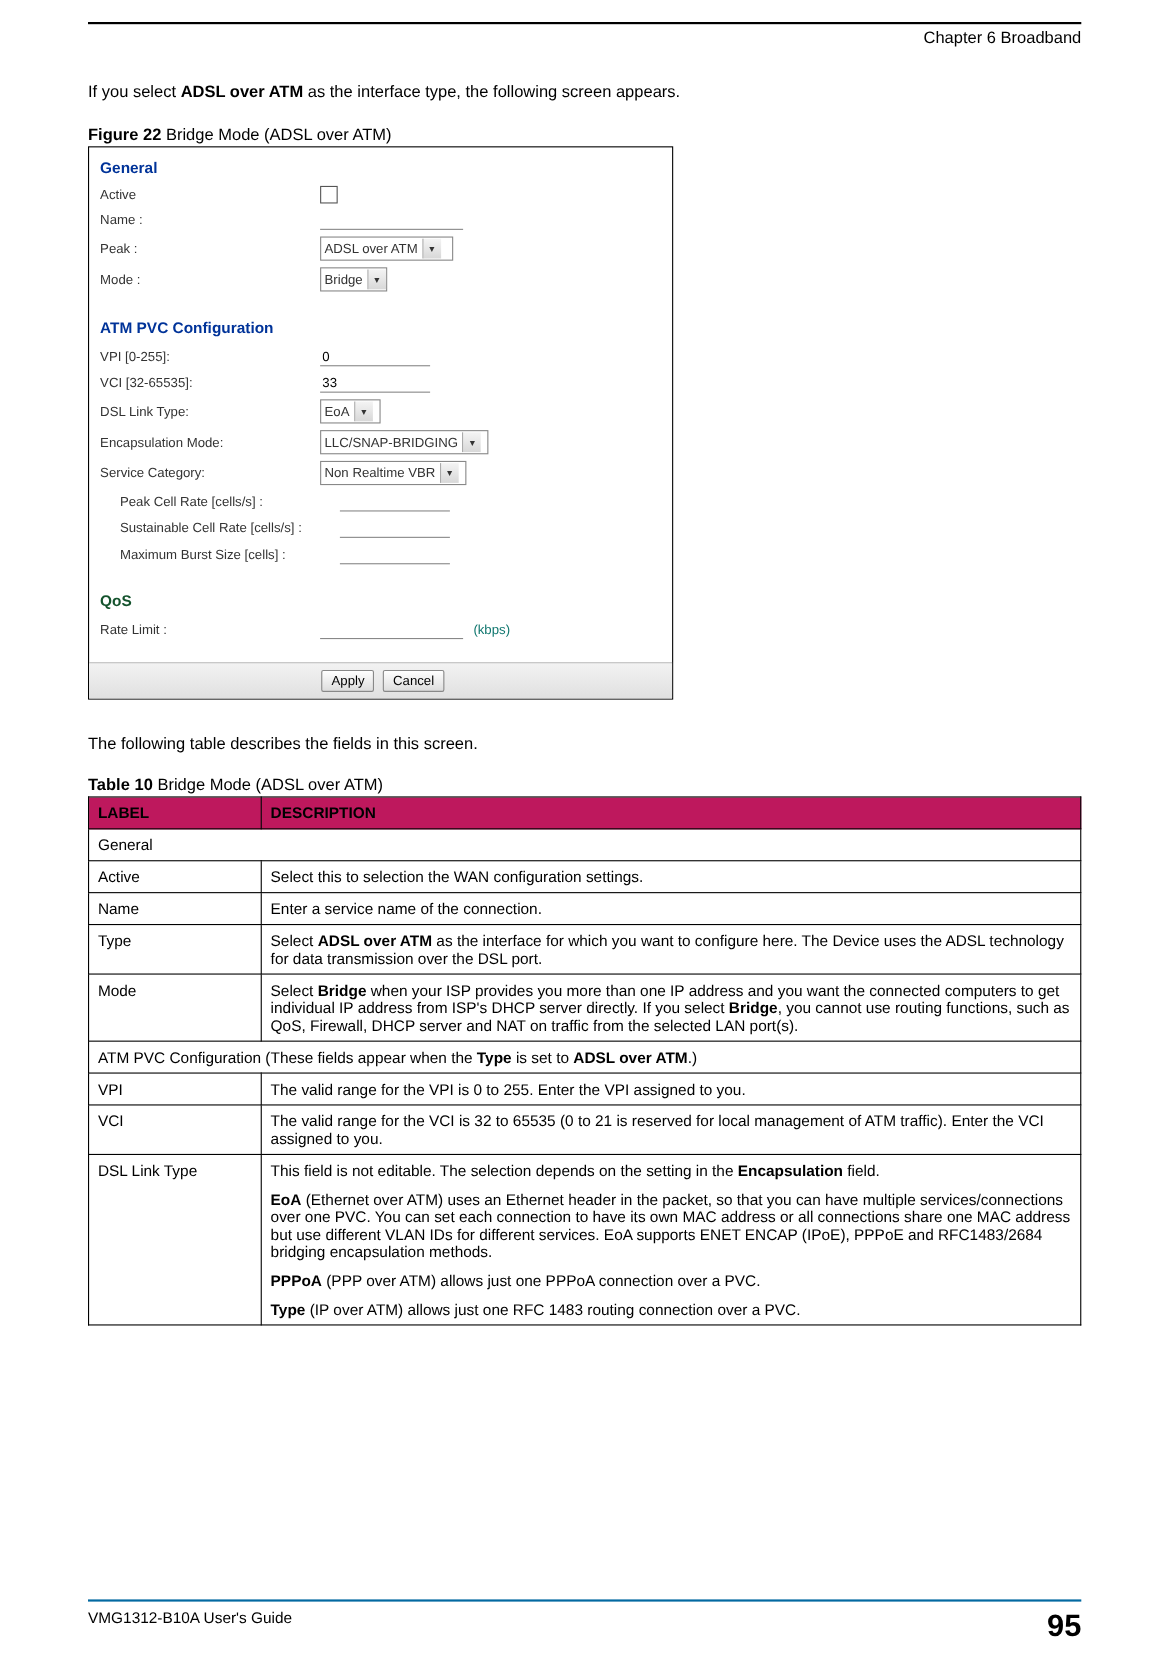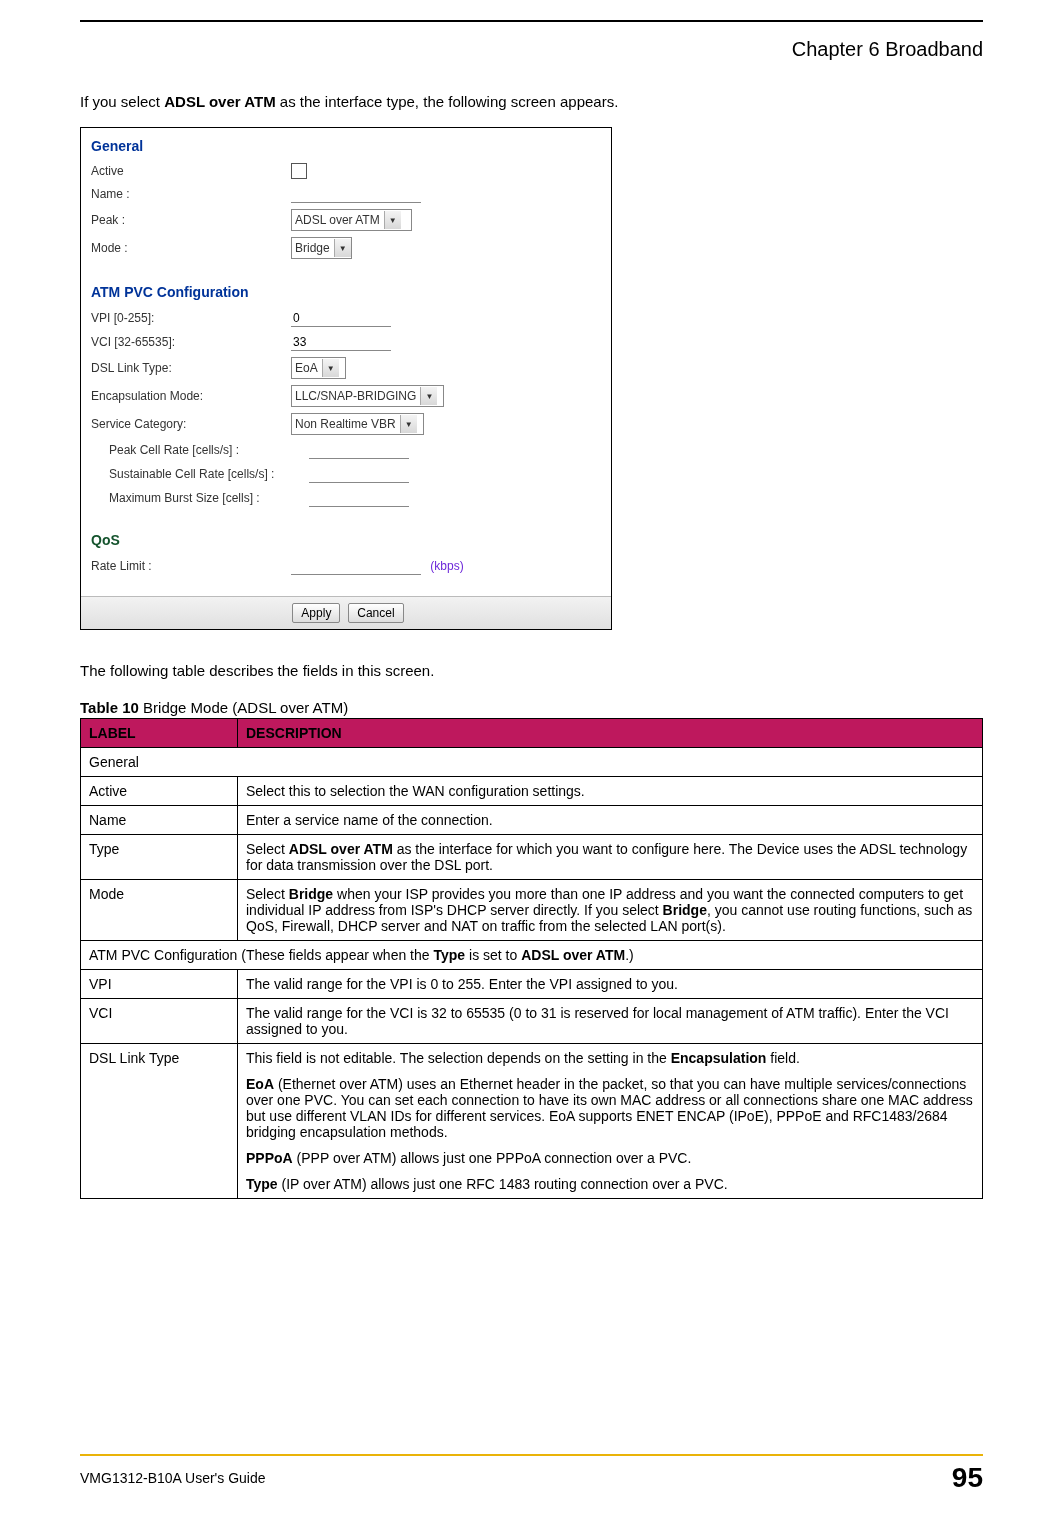--- a/index.html
+++ b/index.html
@@ -13,23 +13,23 @@
   .page {
     width: 1063px;
     height: 1524px;
     box-sizing: border-box;
     padding: 20px 80px 30px 80px;
     position: relative;
   }
   .header-bar {
     border-top: 2px solid #000;
     margin-top: 0;
-    padding-top: 16px;
+    padding-top: 4px;
     text-align: right;
-    font-size: 20px;
+    font-size: 15px;
   }
   .body-text {
     margin-top: 30px;
     font-size: 15px;
     line-height: 1.4;
   }
   .figure-caption {
     margin-top: 20px;
     font-size: 15px;
   }
@@ -99,21 +99,21 @@
     border-left: 1px solid #aaa;
     display: flex;
     align-items: center;
     justify-content: center;
     background: linear-gradient(#f4f4f4, #d8d8d8);
     font-size: 8px;
     color: #333;
   }
   .kbps-unit {
     font-size: 12px;
-    color: #6d28d9;
+    color: #0f766e;
     margin-left: 6px;
     font-family: Arial, sans-serif;
   }
   .btn-bar {
     background: linear-gradient(#f2f2f2, #e0e0e0);
     border-top: 1px solid #bbb;
     text-align: center;
     padding: 6px 10px;
   }
   .btn {
@@ -148,41 +148,43 @@
     font-weight: bold;
   }
   table.desc td.label-col { width: 140px; }
   .desc-p { margin: 0 0 10px 0; }
   .desc-p:last-child { margin-bottom: 0; }
   .footer-bar {
     position: absolute;
     bottom: 30px;
     left: 80px;
     right: 80px;
-    border-top: 2px solid #eab308;
+    border-top: 2px solid #0369a1;
     padding-top: 6px;
     display: flex;
     justify-content: space-between;
-    align-items: center;
   }
   .footer-left { font-size: 14px; }
   .footer-right { font-size: 28px; font-weight: bold; }
   .bold { font-weight: bold; }
 </style>
 </head>
 <body>
 
 <div class="page">
 
   <div class="header-bar">Chapter 6 Broadband</div>
 
   <p class="body-text">
     <span>If you select </span><span class="bold">ADSL over ATM</span><span> as the interface type, the following screen appears.</span>
   </p>
 
+  <div class="figure-caption">
+    <span class="fig-label">Figure 22</span><span>   Bridge Mode (ADSL over ATM)</span>
+  </div>
 
   <div class="screenshot-box">
     <div class="shot-inner">
       <div class="section-title">General</div>
 
       <div class="form-row">
         <div class="flabel">Active</div>
         <div class="fcontrol"><span class="checkbox"></span></div>
       </div>
       <div class="form-row">
@@ -313,21 +315,21 @@
       <td colspan="2">
         <span>ATM PVC Configuration (These fields appear when the </span><span class="bold">Type</span><span> is set to </span><span class="bold">ADSL over ATM</span><span>.)</span>
       </td>
     </tr>
     <tr>
       <td class="label-col">VPI</td>
       <td>The valid range for the VPI is 0 to 255. Enter the VPI assigned to you.</td>
     </tr>
     <tr>
       <td class="label-col">VCI</td>
-      <td>The valid range for the VCI is 32 to 65535 (0 to 31 is reserved for local management of ATM traffic). Enter the VCI assigned to you.</td>
+      <td>The valid range for the VCI is 32 to 65535 (0 to 21 is reserved for local management of ATM traffic). Enter the VCI assigned to you.</td>
     </tr>
     <tr>
       <td class="label-col">DSL Link Type</td>
       <td>
         <p class="desc-p"><span>This field is not editable. The selection depends on the setting in the </span><span class="bold">Encapsulation</span><span> field.</span></p>
         <p class="desc-p"><span class="bold">EoA</span><span> (Ethernet over ATM) uses an Ethernet header in the packet, so that you can have multiple services/connections over one PVC. You can set each connection to have its own MAC address or all connections share one MAC address but use different VLAN IDs for different services. EoA supports ENET ENCAP (IPoE), PPPoE and RFC1483/2684 bridging encapsulation methods.</span></p>
         <p class="desc-p"><span class="bold">PPPoA</span><span> (PPP over ATM) allows just one PPPoA connection over a PVC.</span></p>
         <p class="desc-p"><span class="bold">Type</span><span> (IP over ATM) allows just one RFC 1483 routing connection over a PVC.</span></p>
       </td>
     </tr>

